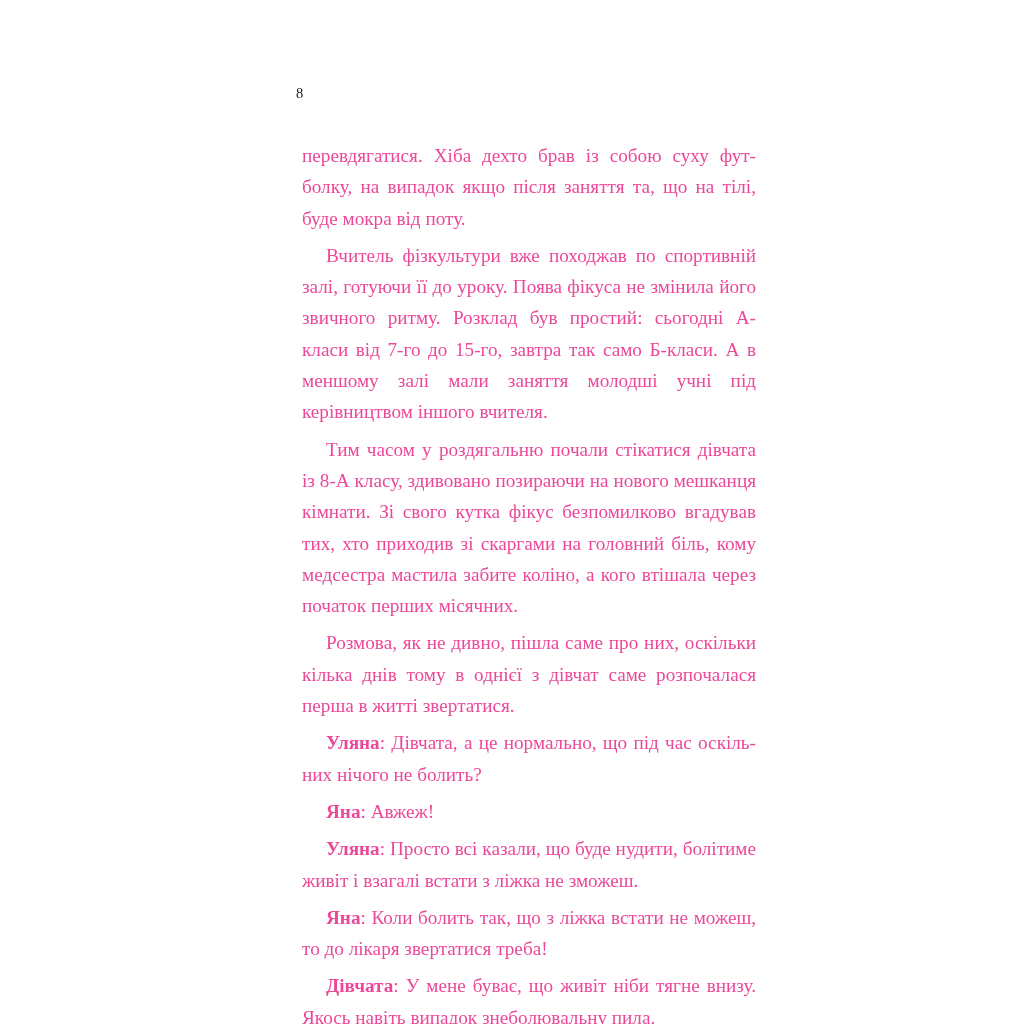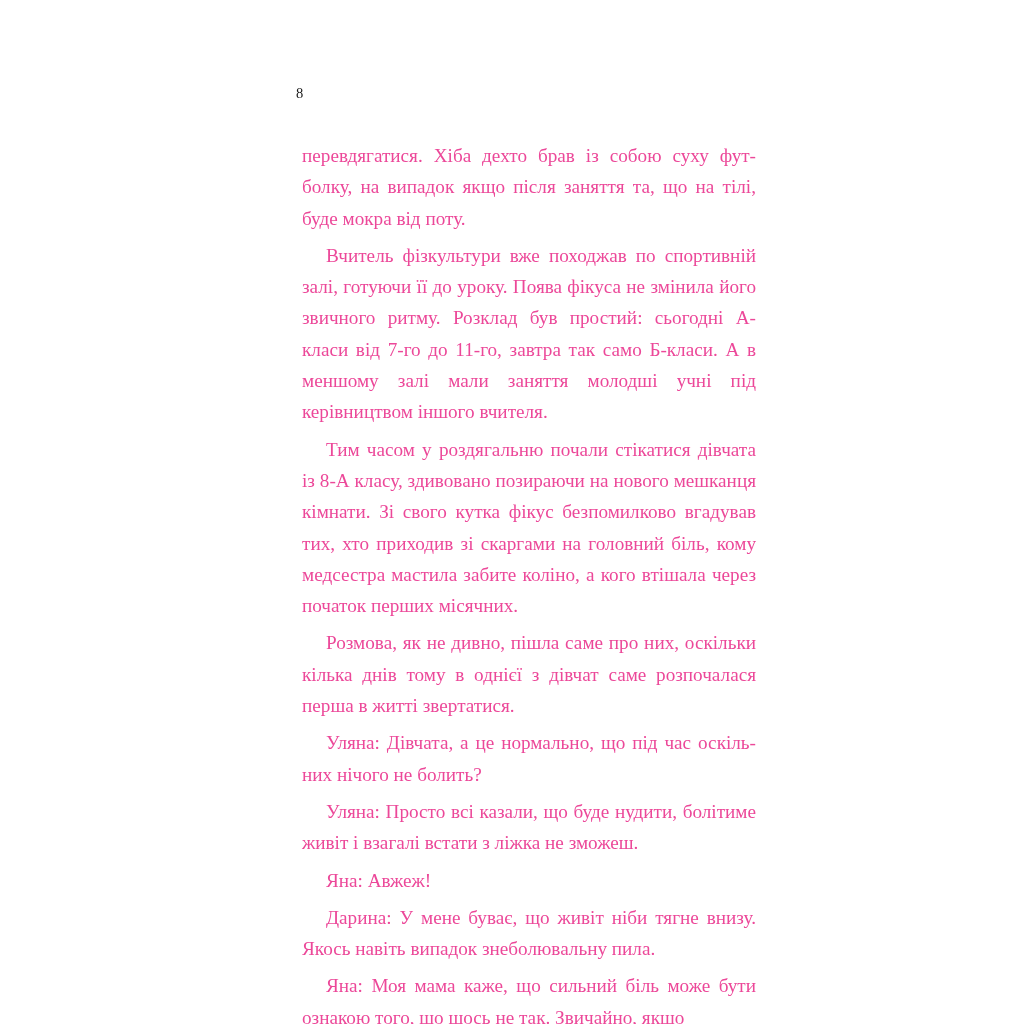--- a/index.html
+++ b/index.html
@@ -41,37 +41,38 @@
     line-height: 31.3px;
     text-align: justify;
     text-justify: inter-word;
     hyphens: manual;
     color: #ec4899;
   }
   p.indent {
     text-indent: 24px;
   }
   .speaker {
-    font-weight: normal;
+    font-weight: bold;
   }
   
 </style>
 </head>
 <body>
 
 <div class="page">
 
   <div class="page-number">8</div>
 
   <div class="text-column">
 
   <p class="para">перевдягатися. Хіба дехто брав із собою суху фут­болку, на випадок якщо після заняття та, що на тілі, буде мокра від поту.</p>
-      <p class="para indent">Вчитель фізкультури вже походжав по спортив­ній залі, готуючи її до уроку. Поява фікуса не змі­нила його звичного ритму. Розклад був простий: сьогодні А-класи від 7-го до 11-го, завтра так само Б-класи. А в меншому залі мали заняття молодші учні під керівництвом іншого вчителя.</p>
+      <p class="para indent">Вчитель фізкультури вже походжав по спортив­ній залі, готуючи її до уроку. Поява фікуса не змі­нила його звичного ритму. Розклад був простий: сьогодні А-класи від 7-го до 15-го, завтра так само Б-класи. А в меншому залі мали заняття молодші учні під керівництвом іншого вчителя.</p>
       <p class="para indent">Тим часом у роздягальню почали стікатися дів­чата із 8-А класу, здивовано позираючи на нового мешканця кімнати. Зі свого кутка фікус безпомил­ково вгадував тих, хто приходив зі скаргами на го­ловний біль, кому медсестра мастила забите коліно, а кого втішала через початок перших місячних.</p>
       <p class="para indent">Розмова, як не дивно, пішла саме про них, оскіль­ки кілька днів тому в однієї з дівчат саме розпоча­лася перша в житті звертатися.</p>
       <p class="para indent"><span class="speaker">Уляна</span><span>: Дівчата, а це нормально, що під час оскіль­них нічого не болить?</span></p>
+      <p class="para indent"><span class="speaker">Яна</span><span>: Авжеж!</span></p>
       <p class="para indent"><span class="speaker">Уляна</span><span>: Просто всі казали, що буде нудити, бо­літиме живіт і взагалі встати з ліжка не зможеш.</span></p>
-      <p class="para indent"><span class="speaker">Яна</span><span>: Авжеж!</span></p>
-      <p class="para indent"><span class="speaker">Дарина</span><span>: У мене буває, що живіт ніби тягне вни­зу. Якось навіть випадок знеболювальну пила.</span></p>
+      <p class="para indent"><span class="speaker">Яна</span><span>: Коли болить так, що з ліжка встати не мо­жеш, то до лікаря звертатися треба!</span></p>
+      <p class="para indent"><span class="speaker">Дівчата</span><span>: У мене буває, що живіт ніби тягне вни­зу. Якось навіть випадок знеболювальну пила.</span></p>
       <p class="para indent"><span class="speaker">Яна</span><span>: Моя мама каже, що сильний біль може бу­ти ознакою того, що щось не так. Звичайно, якщо</span></p>
     </div>
 
 </div>
 
 </body></html>

